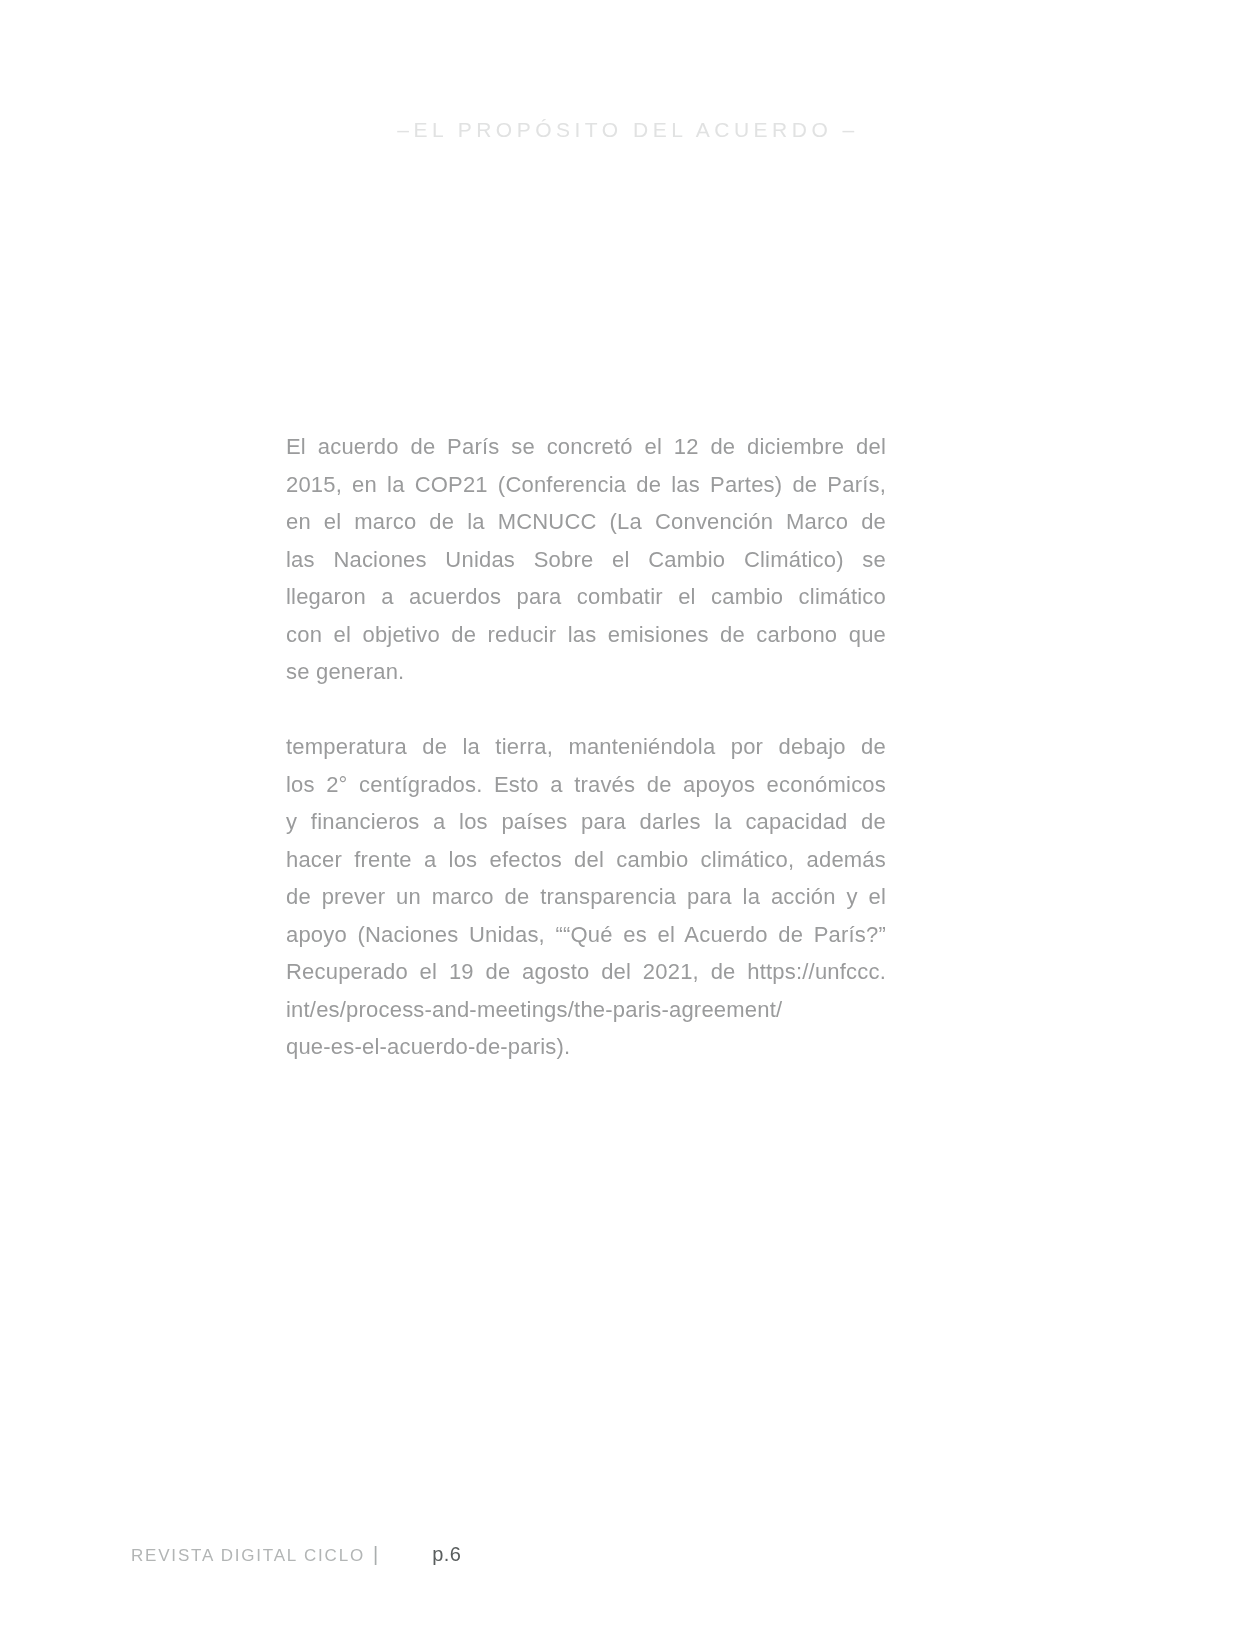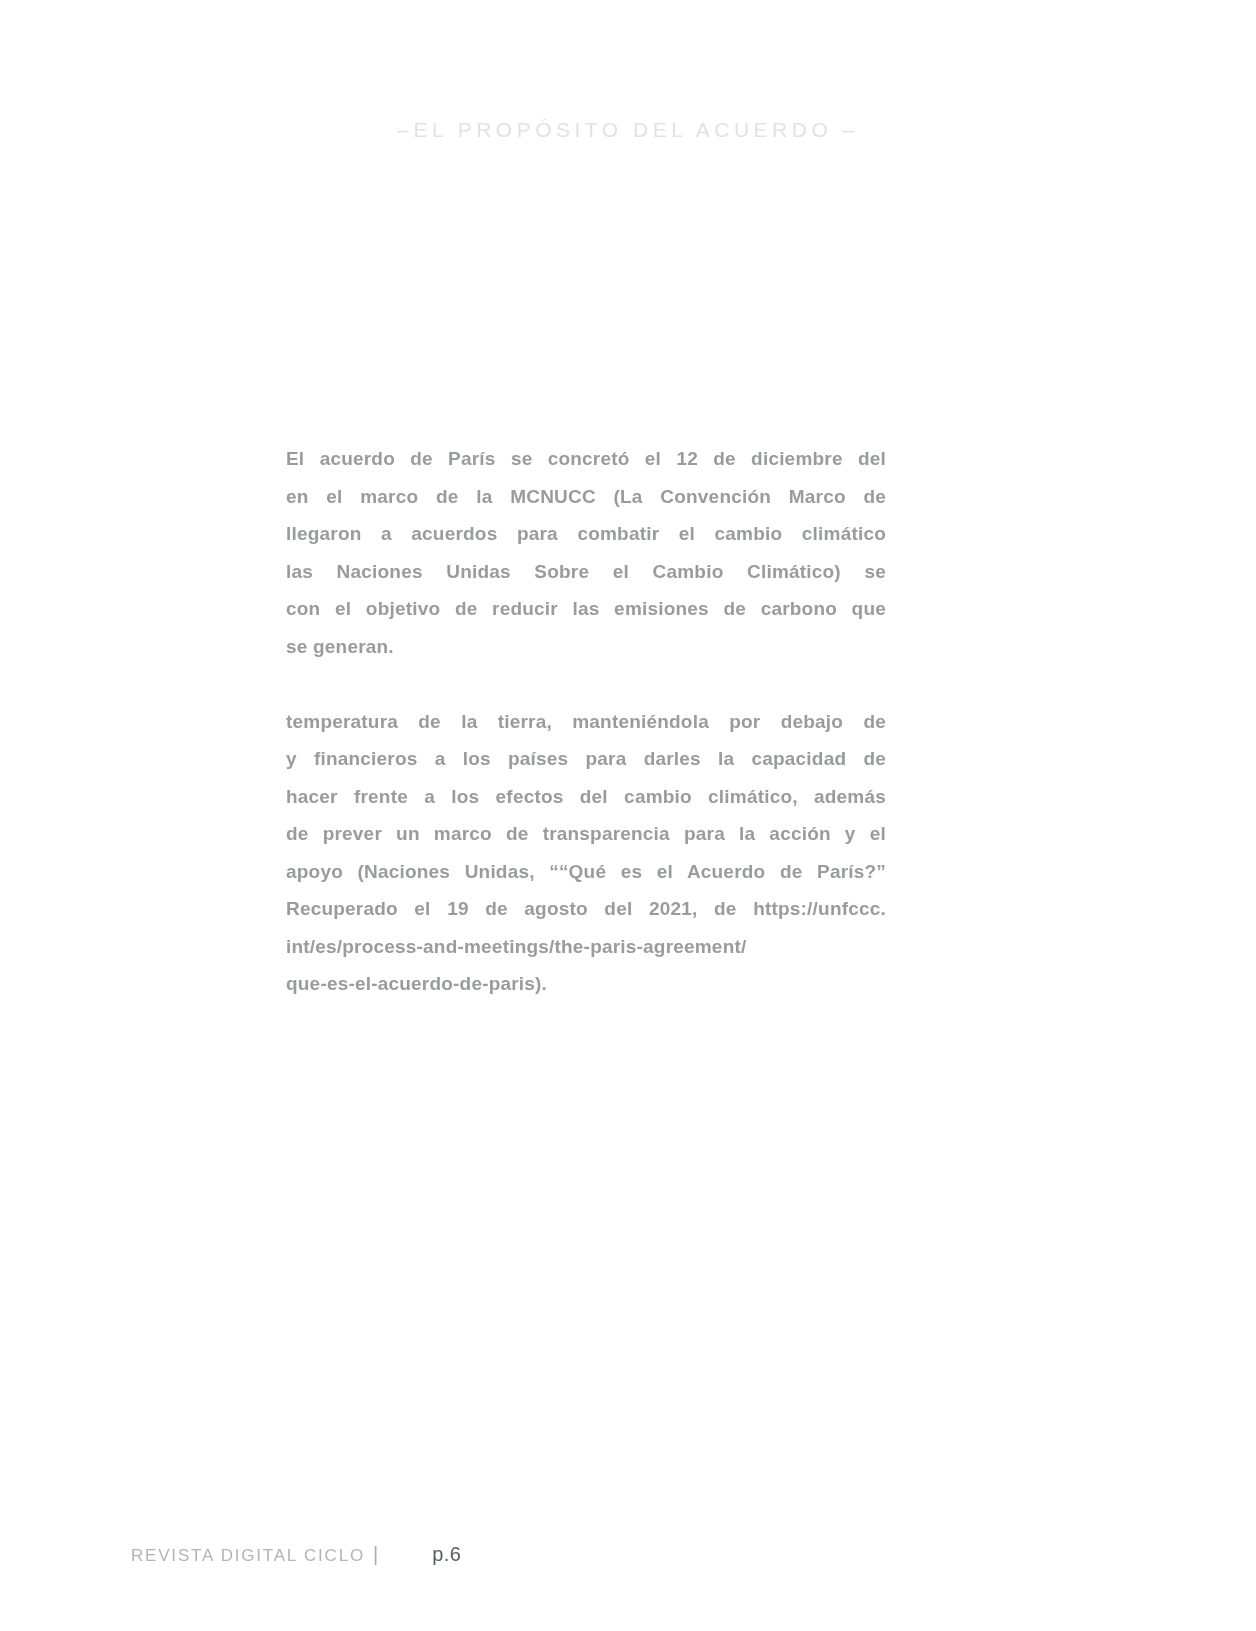--- a/index.html
+++ b/index.html
@@ -22,24 +22,23 @@
     letter-spacing: 4.5px;
     color: #e1e2e2;
     white-space: nowrap;
   }
   .content {
     position: absolute;
     top: 428px;
     left: 286px;
     width: 600px;
     color: #9a9b9c;
-    font-size: 19px;
+    font-size: 22px;
     line-height: 37.5px;
-    font-weight: 700;
-    margin-top: 12px;
+    font-weight: 400;
   }
   .paragraph { margin: 0 0 37.5px 0; }
   .paragraph:last-child { margin-bottom: 0; }
   .line {
     text-align: justify;
     text-align-last: justify;
     letter-spacing: 0.2px;
   }
   .line.last {
     text-align-last: left;
@@ -75,29 +74,31 @@
 <body>
 
 <div class="page">
 
   <div class="section-title">–EL PROPÓSITO DEL ACUERDO –</div>
 
   <div class="content">
 
     <div class="paragraph">
       <div class="line">El acuerdo de París se concretó el 12 de diciembre del</div>
+      <div class="line">2015, en la COP21 (Conferencia de las Partes) de París,</div>
       <div class="line">en el marco de la MCNUCC (La Convención Marco de</div>
+      <div class="line">las Naciones Unidas Sobre el Cambio Climático) se</div>
       <div class="line">llegaron a acuerdos para combatir el cambio climático</div>
-      <div class="line">las Naciones Unidas Sobre el Cambio Climático) se</div>
       <div class="line">con el objetivo de reducir las emisiones de carbono que</div>
       <div class="line last">se generan.</div>
     </div>
 
     <div class="paragraph">
       <div class="line">temperatura de la tierra, manteniéndola por debajo de</div>
+      <div class="line">los 2° centígrados. Esto a través de apoyos económicos</div>
       <div class="line">y financieros a los países para darles la capacidad de</div>
       <div class="line">hacer frente a los efectos del cambio climático, además</div>
       <div class="line">de prever un marco de transparencia para la acción y el</div>
       <div class="line">apoyo (Naciones Unidas, ““Qué es el Acuerdo de París?”</div>
       <div class="line">Recuperado el 19 de agosto del 2021, de https://unfccc.</div>
       <div class="line last">int/es/process-and-meetings/the-paris-agreement/</div>
       <div class="line last">que-es-el-acuerdo-de-paris).</div>
     </div>
 
   </div>

